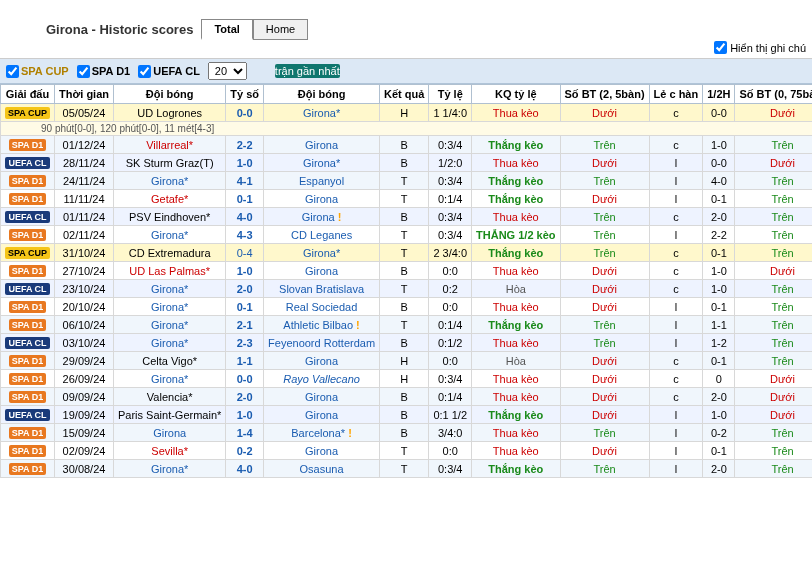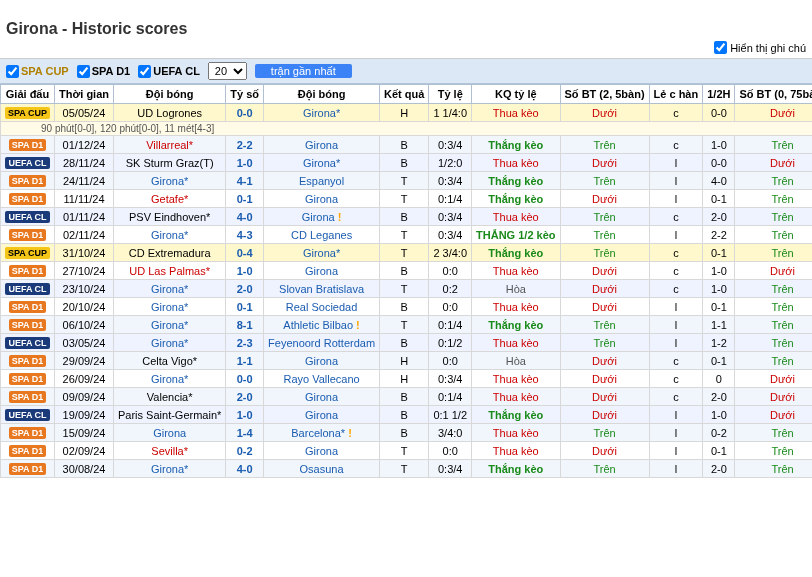--- a/index.html
+++ b/index.html
@@ -14,21 +14,25 @@
     tr:nth-child(odd) { background: #fff; }
 
     .badge-spa-cup { background: #f5c518; color: #000; font-size: 9px; font-weight: bold; padding: 1px 3px; border-radius: 2px; display: inline-block; }
     .badge-spa-d1 { background: #e87820; color: #fff; font-size: 9px; font-weight: bold; padding: 1px 3px; border-radius: 2px; display: inline-block; }
     .badge-uefa-cl { background: #1a3a7a; color: #fff; font-size: 9px; font-weight: bold; padding: 1px 3px; border-radius: 2px; display: inline-block; }
   </style>
 </head>
 <body>
 
 <div style="display:flex;align-items:center;background:#fff;border-bottom:1px solid #ccc;padding:4px 6px;gap:8px;">
-  <span style="font-weight:bold;font-size:16px;color:#333;">Girona - Historic scores</span>
+  <span style="font-weight:bold;font-size:13px;color:#333;margin-left:40px;">Girona - Historic scores</span>
+  <div style="display:flex;">
+    <button style="padding:3px 12px;border:1px solid #888;background:#fff;font-weight:bold;font-size:11px;cursor:pointer;border-bottom:2px solid #fff;">Total</button>
+    <button style="padding:3px 12px;border:1px solid #888;background:#f0f0f0;font-size:11px;cursor:pointer;">Home</button>
+  </div>
   <div style="flex:1;"></div>
   <label style="display:flex;align-items:center;gap:3px;font-size:11px;margin-top:37px;">
     <input type="checkbox" checked="" style="">
     <span>Hiển thị ghi chú</span>
   </label>
 </div>
 
 <div style="display:flex;align-items:center;background:#dce8f5;padding:3px 6px;gap:8px;border-bottom:1px solid #b0c4d8;">
   <label style="display:flex;align-items:center;gap:2px;font-size:11px;font-weight:bold;">
     <input type="checkbox" checked="" style="">
@@ -38,21 +42,21 @@
     <input type="checkbox" checked="" style="">
     <span>SPA D1</span>
   </label>
   <label style="display:flex;align-items:center;gap:2px;font-size:11px;font-weight:bold;">
     <input type="checkbox" checked="" style="">
     <span>UEFA CL</span>
   </label>
   <select style="font-size:11px;padding:1px 2px;">
     <option>20</option><option>10</option><option>30</option>
   </select>
-  <button style="font-size:11px;padding:1px 16px;background:#3b82f6;color:#fff;border:none;cursor:pointer;border-radius:2px;">trận gần nhất</button>
+  <button style="font-size:11px;padding:1px 0;background:#0f766e;color:#fff;border:none;cursor:pointer;border-radius:2px;margin-left:20px;">trận gần nhất</button>
 </div>
 
 <table>
   <thead>
     <tr>
       <th>Giải đấu</th>
       <th>Thời gian</th>
       <th>Đội bóng</th>
       <th>Tỷ số</th>
       <th>Đội bóng</th>
@@ -164,21 +168,21 @@
     <td style="color:#1a8a1a;font-weight:bold;">THẮNG 1/2 kèo</td>
     <td style="color:#1a8a1a;">Trên</td>
     <td>l</td>
     <td>2-2</td>
     <td style="color:#1a8a1a;">Trên</td>
   </tr>
       <tr style="background: rgb(255, 248, 204);">
     <td><span class="badge-spa-cup">SPA CUP</span></td>
     <td>31/10/24</td>
     <td><span>CD Extremadura</span></td>
-    <td style="color:#1a5cb0;font-weight:bold;cursor:pointer;">0-4</td>
+    <td style="color:#1a5cb0;font-weight:normal;cursor:pointer;">0-4</td>
     <td><span style="color:#1a5cb0;">Girona*</span></td>
     <td>T</td>
     <td>2 3/4:0</td>
     <td style="color:#1a8a1a;font-weight:bold;">Thắng kèo</td>
     <td style="color:#1a8a1a;">Trên</td>
     <td>c</td>
     <td>0-1</td>
     <td style="color:#1a8a1a;">Trên</td>
   </tr>
       <tr style="background: rgb(255, 255, 255);">
@@ -220,33 +224,33 @@
     <td style="color:#cc0000;">Thua kèo</td>
     <td style="color:#cc0000;">Dưới</td>
     <td>l</td>
     <td>0-1</td>
     <td style="color:#1a8a1a;">Trên</td>
   </tr>
       <tr style="background: rgb(240, 246, 252);">
     <td><span class="badge-spa-d1">SPA D1</span></td>
     <td>06/10/24</td>
     <td><span style="color:#1a5cb0;">Girona*</span></td>
-    <td style="color:#1a5cb0;font-weight:bold;cursor:pointer;">8-1</td>
+    <td style="color:#1a5cb0;font-weight:bold;cursor:pointer;">2-1</td>
     <td><span style="color:#1a5cb0;">Athletic Bilbao</span> <span style="color:orange;font-weight:bold;">!</span></td>
     <td>T</td>
     <td>0:1/4</td>
     <td style="color:#1a8a1a;font-weight:bold;">Thắng kèo</td>
     <td style="color:#1a8a1a;">Trên</td>
     <td>l</td>
     <td>1-1</td>
     <td style="color:#1a8a1a;">Trên</td>
   </tr>
       <tr style="background: rgb(238, 243, 255);">
     <td><span class="badge-uefa-cl">UEFA CL</span></td>
-    <td>03/05/24</td>
+    <td>03/10/24</td>
     <td><span style="color:#1a5cb0;">Girona*</span></td>
     <td style="color:#1a5cb0;font-weight:bold;cursor:pointer;">2-3</td>
     <td><span style="color:#1a5cb0;">Feyenoord Rotterdam</span></td>
     <td>B</td>
     <td>0:1/2</td>
     <td style="color:#cc0000;">Thua kèo</td>
     <td style="color:#1a8a1a;">Trên</td>
     <td>l</td>
     <td>1-2</td>
     <td style="color:#1a8a1a;">Trên</td>
@@ -263,21 +267,21 @@
     <td style="color:#cc0000;">Dưới</td>
     <td>c</td>
     <td>0-1</td>
     <td style="color:#1a8a1a;">Trên</td>
   </tr>
       <tr style="background: rgb(255, 255, 255);">
     <td><span class="badge-spa-d1">SPA D1</span></td>
     <td>26/09/24</td>
     <td><span style="color:#1a5cb0;">Girona*</span></td>
     <td style="color:#1a5cb0;font-weight:bold;cursor:pointer;">0-0</td>
-    <td><span style="color:#1a5cb0;">Rayo Vallecano</span></td>
+    <td><span style="color:#1a5cb0;font-style:italic;">Rayo Vallecano</span></td>
     <td>H</td>
     <td>0:3/4</td>
     <td style="color:#cc0000;">Thua kèo</td>
     <td style="color:#cc0000;">Dưới</td>
     <td>c</td>
     <td>0</td>
     <td style="color:#cc0000;">Dưới</td>
   </tr>
       <tr style="background: rgb(240, 246, 252);">
     <td><span class="badge-spa-d1">SPA D1</span></td>

